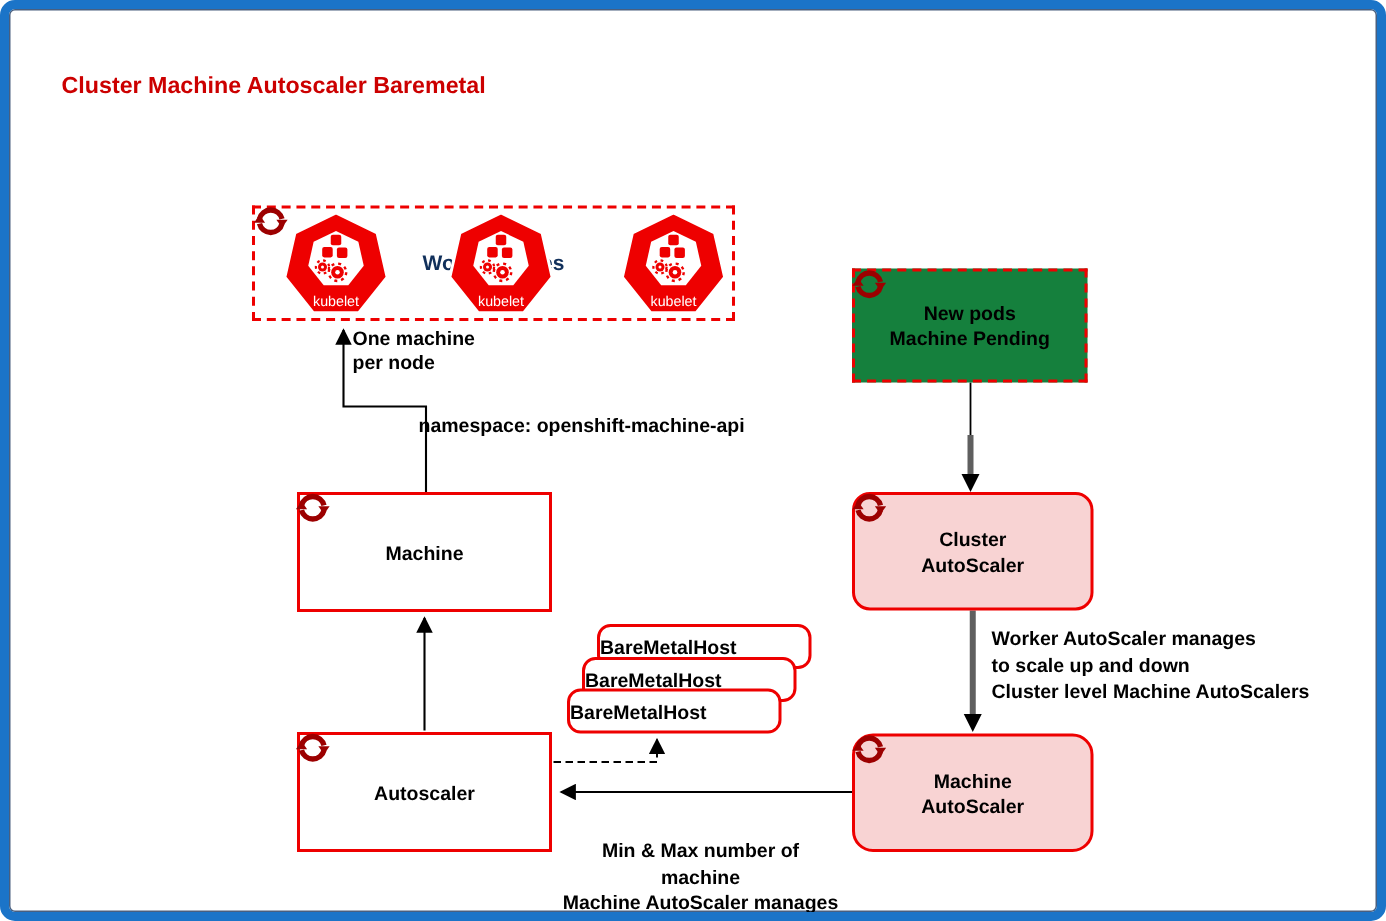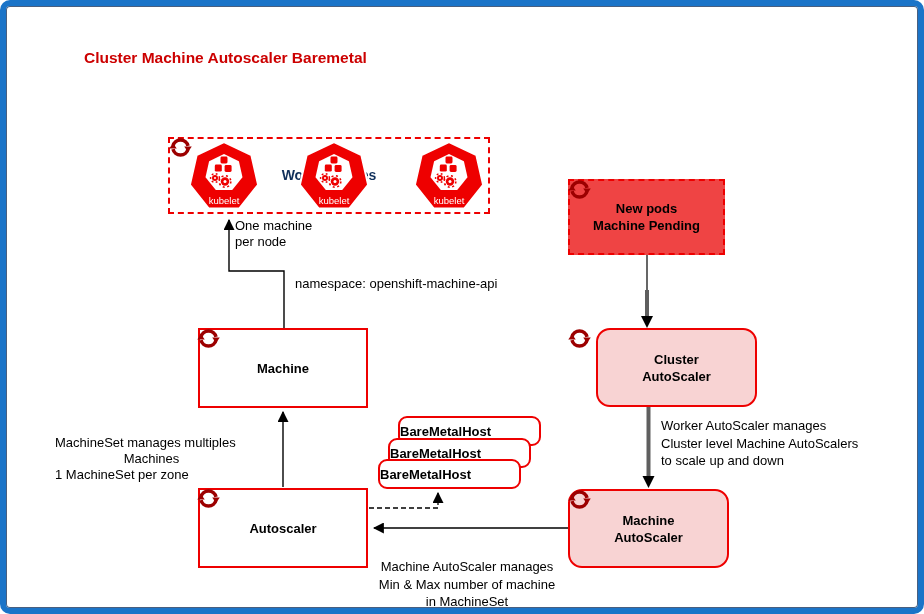--- a/index.html
+++ b/index.html
@@ -15,61 +15,61 @@
   *{margin:0;padding:0;box-sizing:border-box;}
   body{background:#ffffff;font-family:"Liberation Sans",sans-serif;}
   .page{
     position:relative;width:924px;height:614px;background:#ffffff;
     border:6px solid var(--frame-blue);border-radius:10px;
     box-shadow:inset 0 0 0 1px rgba(12,42,84,.75);
     overflow:hidden;
   }
   .title{
     position:absolute;left:35px;top:43px;
-    font-size:15.5px;font-weight:bold;color:var(--title-red);margin-left:43px;
+    font-size:15.5px;font-weight:bold;color:var(--title-red);
   }
   .svg-layer{position:absolute;left:0;top:0;width:924px;height:614px;}
   .worker-label{
     position:absolute;left:162px;top:120px;width:322px;text-align:center;
     font-size:14px;font-weight:bold;color:var(--navy);margin-top:41px;
   }
   .worker-box{
     position:absolute;left:162px;top:131px;width:322px;height:77px;
     border:2.5px dashed var(--red);background:transparent;
   }
   .node{
     position:absolute;display:flex;align-items:center;justify-content:center;
     text-align:center;font-size:13px;font-weight:bold;color:var(--ink);
     line-height:17px;
   }
   .rect-node{width:170px;height:80px;border:2.5px solid var(--red);background:#fff;}
   .machine-box{left:192px;top:322px;}
   .machineset-box{left:192px;top:482px;}
   .dashed-node{
     left:562px;top:173px;width:157px;height:76px;
-    border:2.2px dashed var(--red);background:#ef4444;justify-content:center;
+    border:2.2px dashed var(--red);background:#15803d;justify-content:center;
   }
   .round-node{
     width:161px;height:79px;border:2.6px solid var(--red);
     background:var(--pink);border-radius:14px;
   }
-  .cluster-as-box{left:590px;top:322px;}
+  .cluster-as-box{left:562px;top:322px;border-radius:12px;}
   .machine-as-box{left:562px;top:483px;}
   .bmh{
     position:absolute;width:143px;height:30px;
     border:2.2px solid var(--red);border-radius:9px;background:#fff;
     display:flex;align-items:center;justify-content:flex-start;
     font-size:13px;font-weight:bold;color:var(--ink);
   }
   .bmh-back{left:392px;top:410px;}
   .bmh-mid{left:382px;top:432px;}
   .bmh-front{left:372px;top:453px;}
-  .ann{position:absolute;font-size:13px;font-weight:normal;color:var(--ink);line-height:16px;}
+  .ann{position:absolute;font-size:13px;font-weight:bold;color:var(--ink);line-height:16px;}
   .ann-one-machine{left:229px;top:212px;}
-  .ann-namespace{left:289px;top:270px;}
+  .ann-namespace{left:273px;top:270px;}
   .ann-msm{left:49px;top:429px;width:193px;}
   .ann-msm .c{text-align:center;}
   .ann-cam{left:655px;top:411px;line-height:17.5px;}
   .ann-mam{left:368px;top:552px;width:186px;text-align:center;line-height:17.5px;}
   .icon{position:absolute;}
   .kubelet{position:absolute;top:134px;}
 </style>
 </head>
 <body>
 
@@ -192,31 +192,26 @@
       <use href="#refresh-ico"></use>
     </svg>
 
   <div class="ann ann-one-machine">
     <div>One machine</div>
     <div>per node</div>
   </div>
 
   <div class="ann ann-namespace">namespace: openshift-machine-api</div>
 
-  <div class="ann ann-msm">
-    <div>MachineSet manages multiples</div>
-    <div class="c">Machines</div>
-    <div>1 MachineSet per zone</div>
-  </div>
 
   <div class="ann ann-cam">
     <div>Worker AutoScaler manages</div>
+    <div>to scale up and down</div>
     <div>Cluster level Machine AutoScalers</div>
-    <div>to scale up and down</div>
   </div>
 
   <div class="ann ann-mam">
+    <div>Min &amp; Max number of machine</div>
     <div>Machine AutoScaler manages</div>
-    <div>Min &amp; Max number of machine</div>
     <div>in MachineSet</div>
   </div>
 
 </div>
 
 </body></html>

